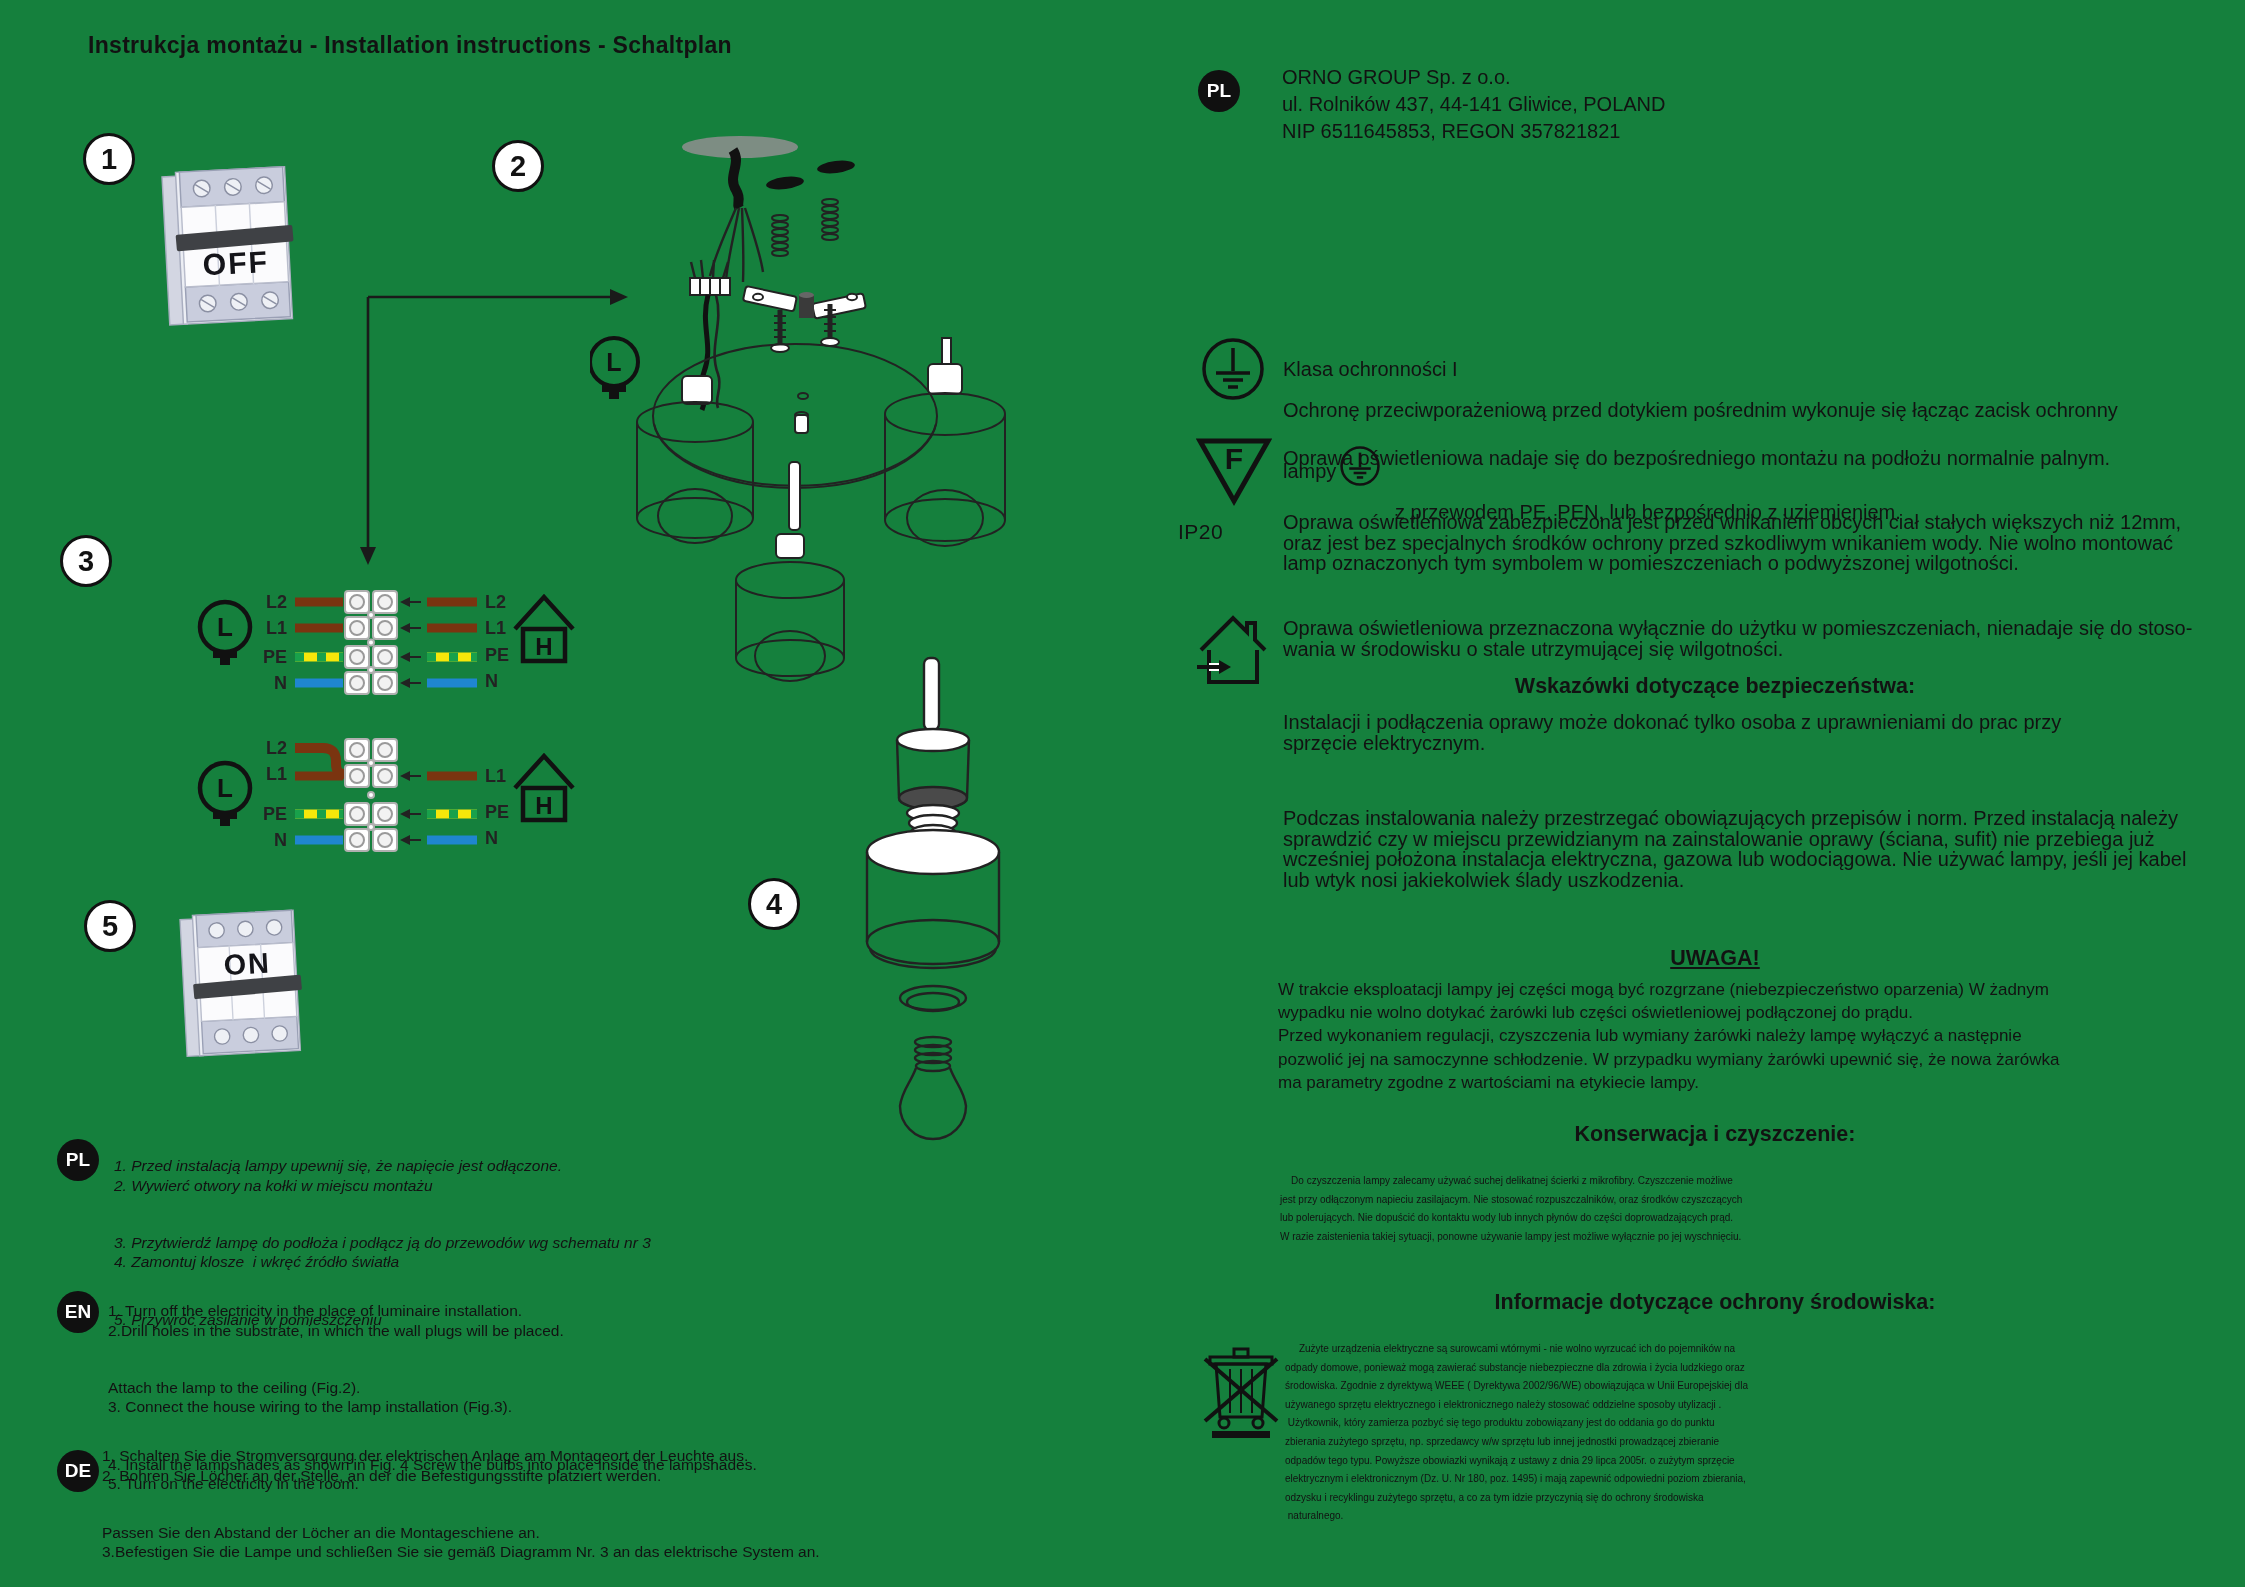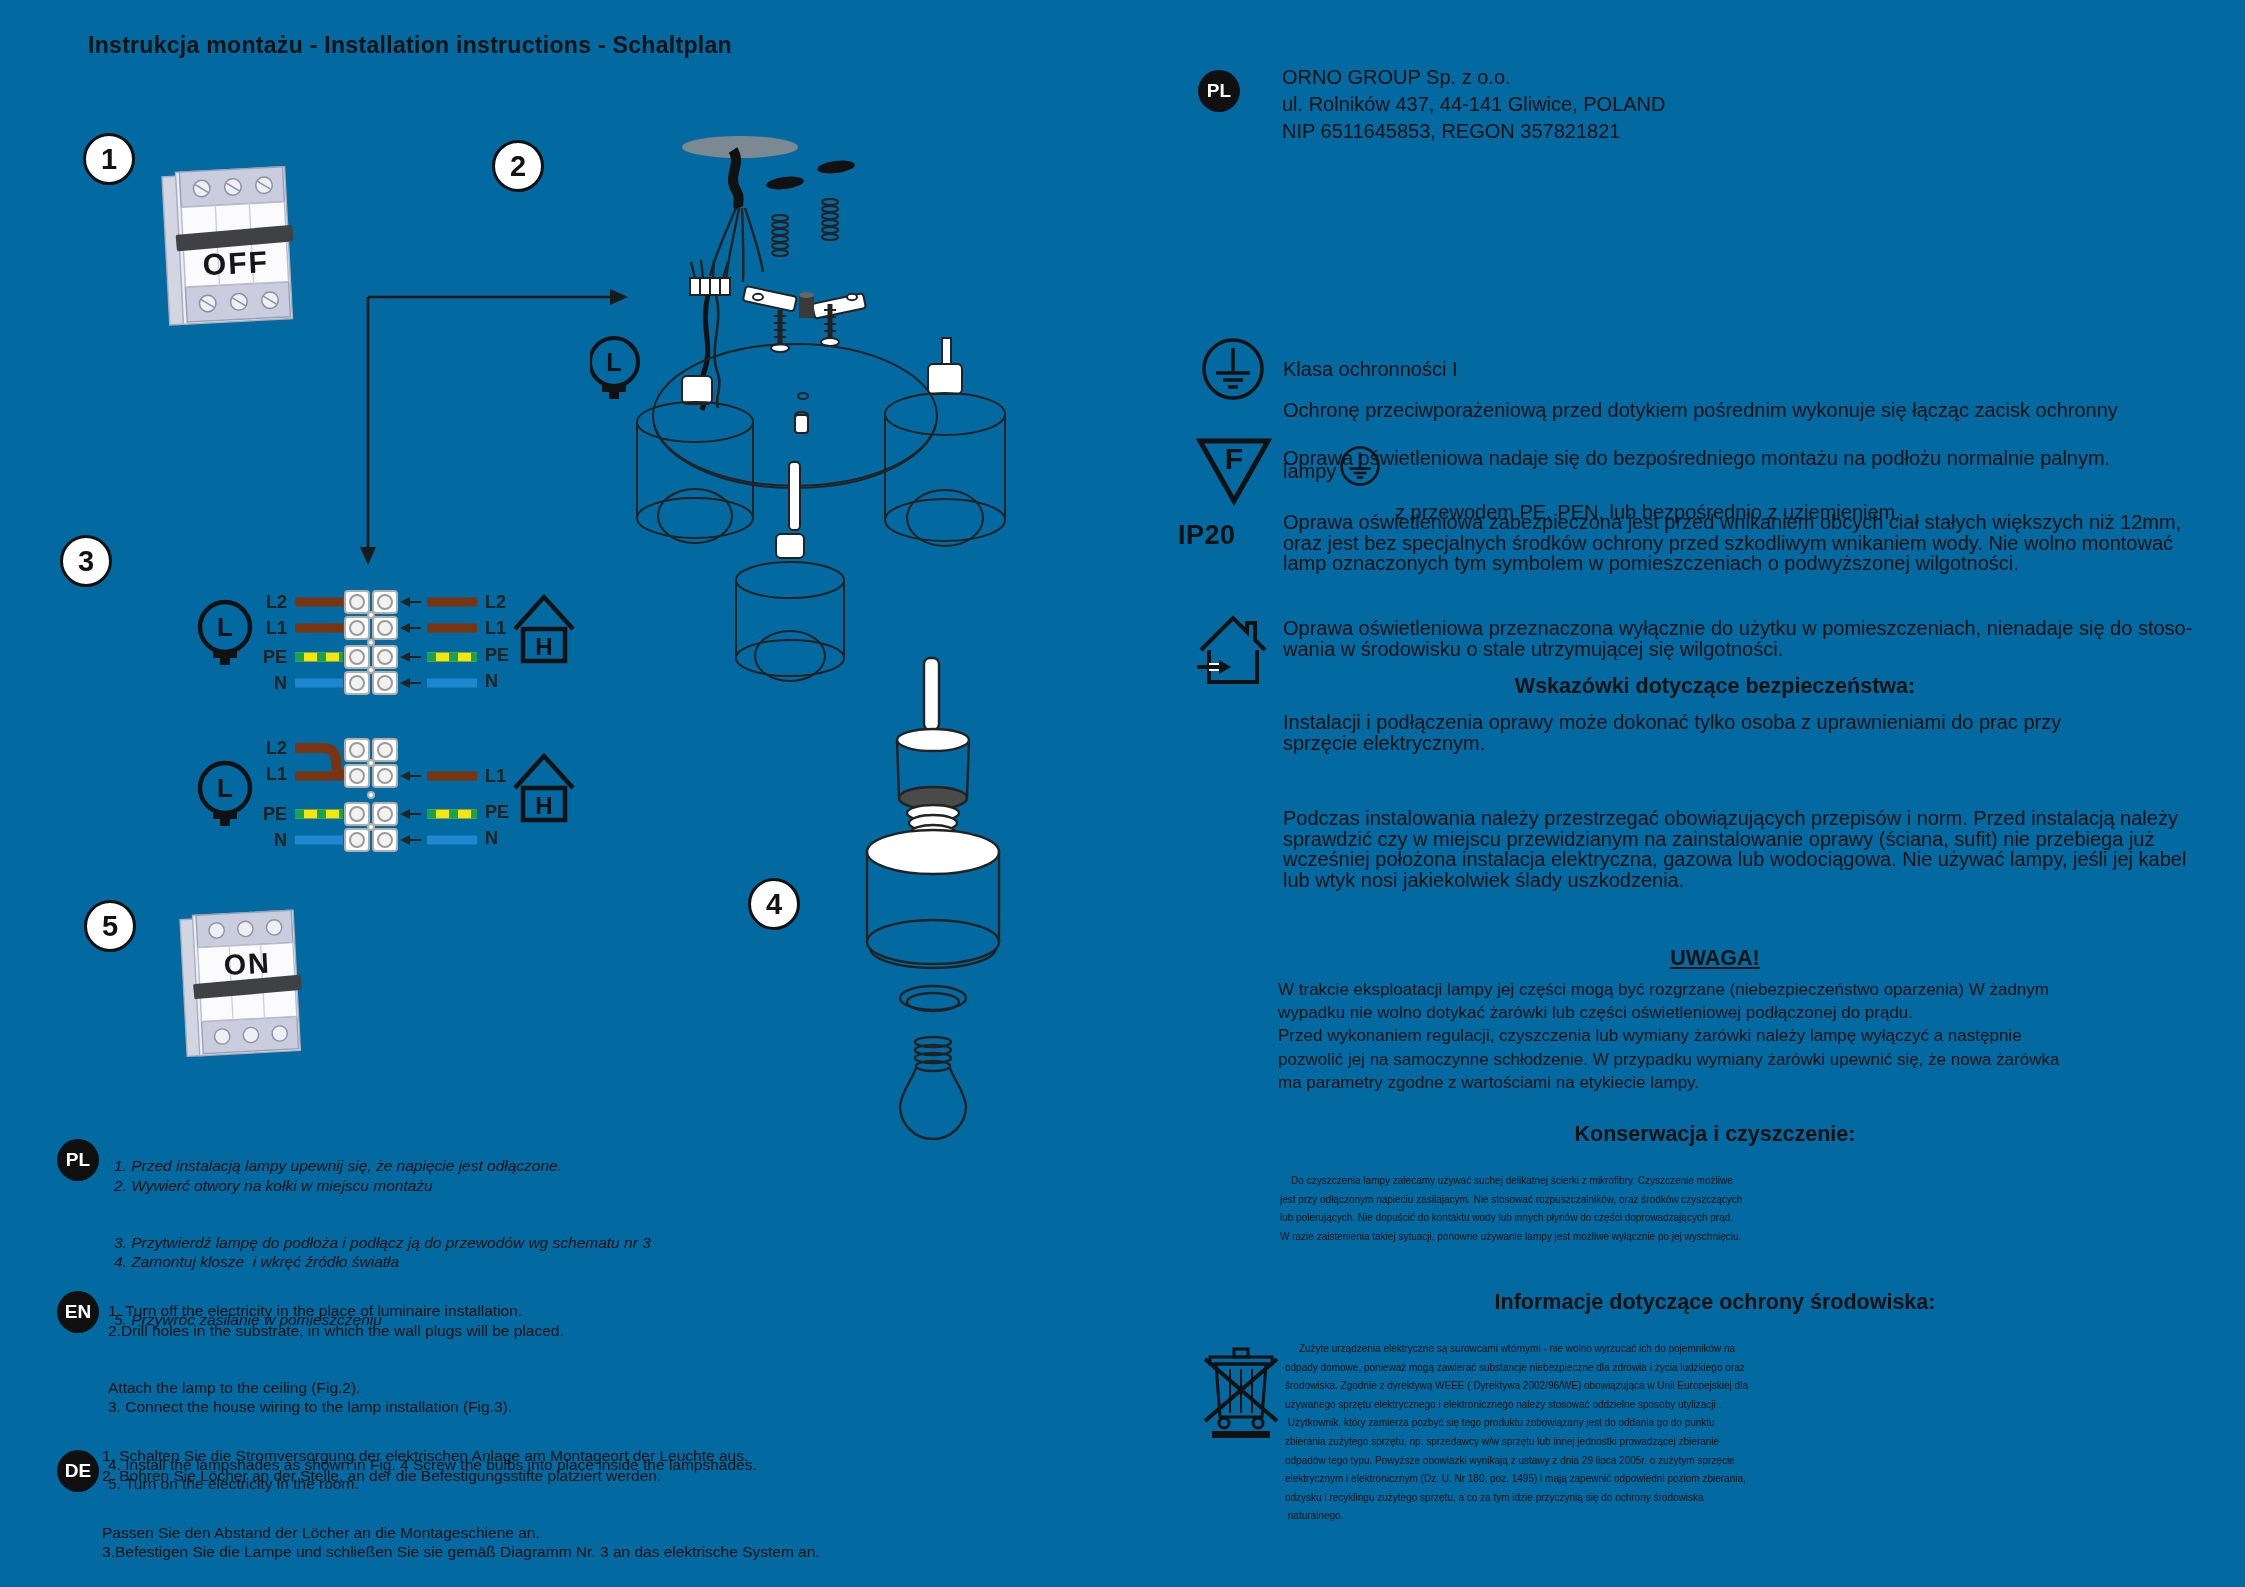--- a/index.html
+++ b/index.html
@@ -1,31 +1,31 @@
 <!DOCTYPE html>
 <html><head>
 <meta charset="utf-8">
 <style>
   html,body{margin:0;padding:0;background:#ffffff;}
-  .page{position:relative;width:2245px;height:1587px;background:#0369a1;overflow:hidden;
+  .page{position:relative;width:2245px;height:1587px;background:#15803d;overflow:hidden;
         font-family:"Liberation Sans","DejaVu Sans",sans-serif;color:#121212;}
   .abs{position:absolute;}
   .title{font-size:23px;font-weight:700;letter-spacing:.3px;}
   .circle-num{width:46px;height:46px;border:3.5px solid #111;border-radius:50%;
       display:flex;align-items:center;justify-content:center;font-size:29px;font-weight:700;background:#fff;}
   .badge{width:42px;height:42px;background:#101010;color:#fff;border-radius:50%;
       display:flex;align-items:center;justify-content:center;font-weight:700;font-size:19px;}
   .instr{font-size:15.5px;line-height:19.2px;white-space:pre;}
   .instr div{white-space:pre-wrap;}
   .company{font-size:20px;line-height:27px;}
   .h1{font-weight:700;font-size:21.5px;text-align:center;}
   .body-txt{font-size:20px;line-height:20.5px;white-space:pre-line;}
   .small-txt{font-size:10px;line-height:18.6px;white-space:pre-line;}
   .warn-txt{font-size:17px;line-height:23.2px;white-space:pre-line;}
-  .ip20{font-size:27px;font-weight:700;letter-spacing:.5px;}
+  .ip20{font-size:21px;font-weight:400;letter-spacing:.5px;}
   .underline{text-decoration:underline;}
   svg text{font-family:"Liberation Sans","DejaVu Sans",sans-serif;}
 </style>
 </head>
 <body>
 
 <div class="page">
 
   <div class="abs title" style="left:88px;top:32px;">Instrukcja montażu  -  Installation instructions - Schaltplan</div>
 

